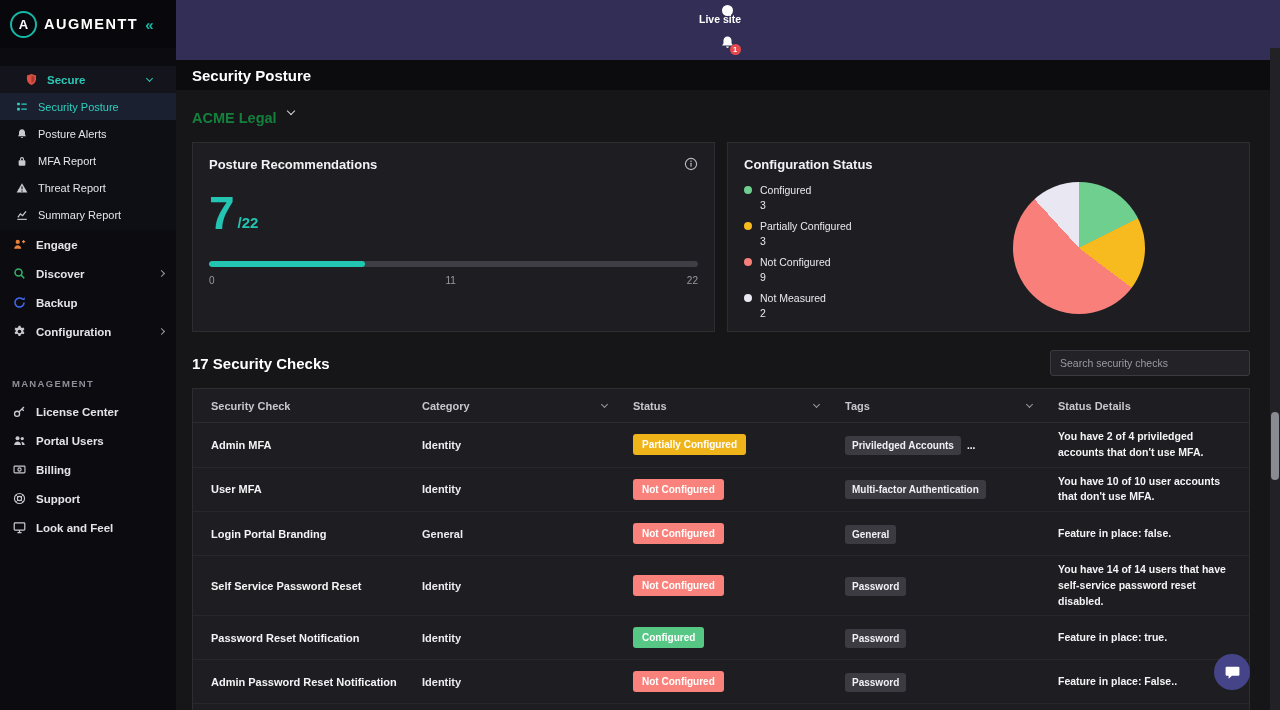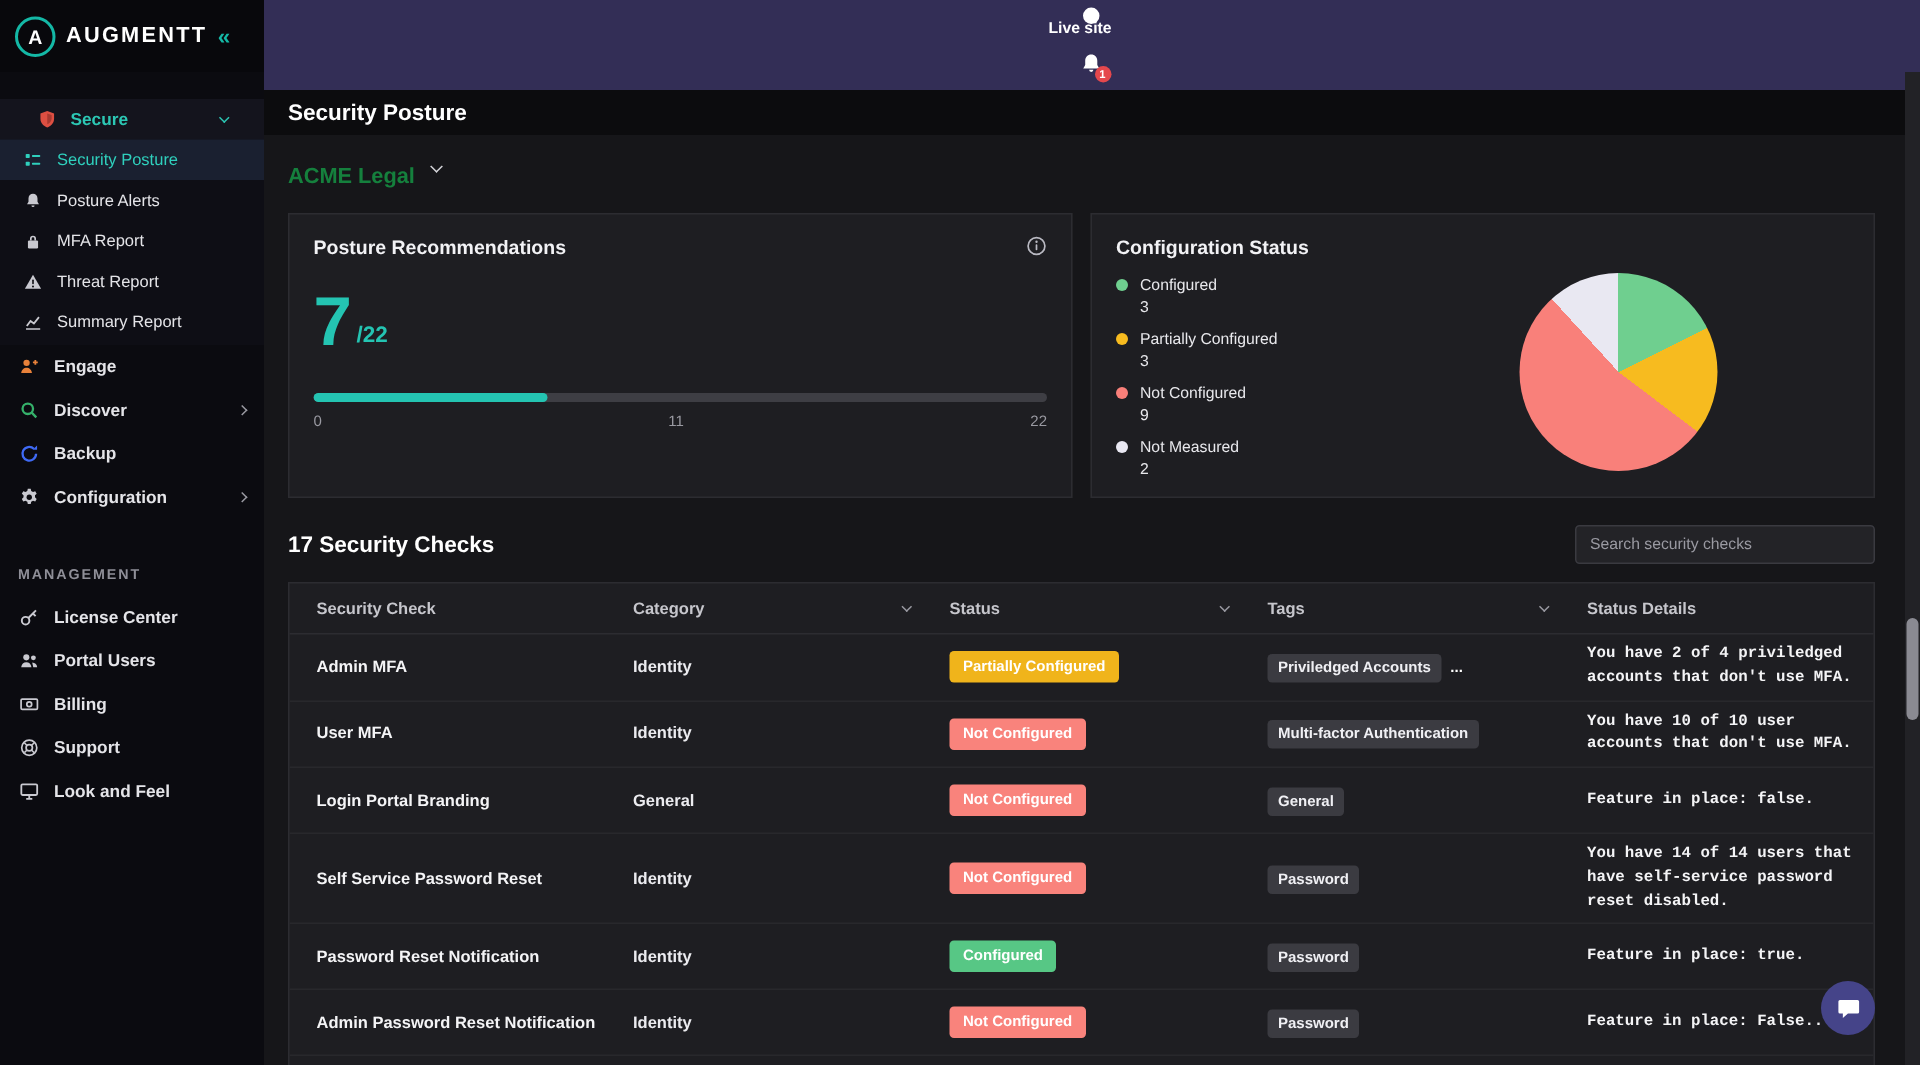--- a/index.html
+++ b/index.html
@@ -88,21 +88,21 @@
            padding-right:26px; height:100%; }
   .hcell .chev { margin-left:auto; color:#9a9aa2; }
   .trow { display:grid; grid-template-columns:211px 211px 212px 213px 1fr; min-height:44px; align-items:center;
           padding-left:18px; border-bottom:1px solid #28282c; }
   .c.name { color:#f4f4f6; font-size:11px; font-weight:bold; padding-right:14px; }
   .c.cat { color:#ececf0; font-size:11px; font-weight:bold; }
   .badge { display:inline-block; color:#fff; font-size:10px; font-weight:bold; padding:5px 9px; border-radius:3px; }
   .tag { display:inline-block; background:#3b3b41; color:#f0f0f4; font-size:10px; font-weight:bold;
          padding:4px 7px; border-radius:3px; }
   .more { color:#fff; font-size:10px; font-weight:bold; margin-left:6px; }
-  .c.det { color:#f4f4f6; font-size:10.5px; font-weight:bold; line-height:1.5; padding:6px 14px 6px 0;font-family:Liberation Mono, monospace; }
+  .c.det { color:#f4f4f6; font-size:10.5px; font-weight:bold; line-height:1.5; padding:6px 14px 6px 0; }
 
   .scrolltrack { position:absolute; right:0; top:48px; bottom:0; width:10px; background:#222226; }
   .thumb { position:absolute; top:364px; right:1px; width:8px; height:68px; border-radius:4px; background:#8a8a92; cursor:pointer; }
   .chat { position:absolute; right:30px; bottom:20px; width:36px; height:36px; border-radius:50%;
           background:#454489; border:none; display:flex; align-items:center; justify-content:center; cursor:pointer; }
 </style>
 </head>
 <body>
 
 <div class="app">

